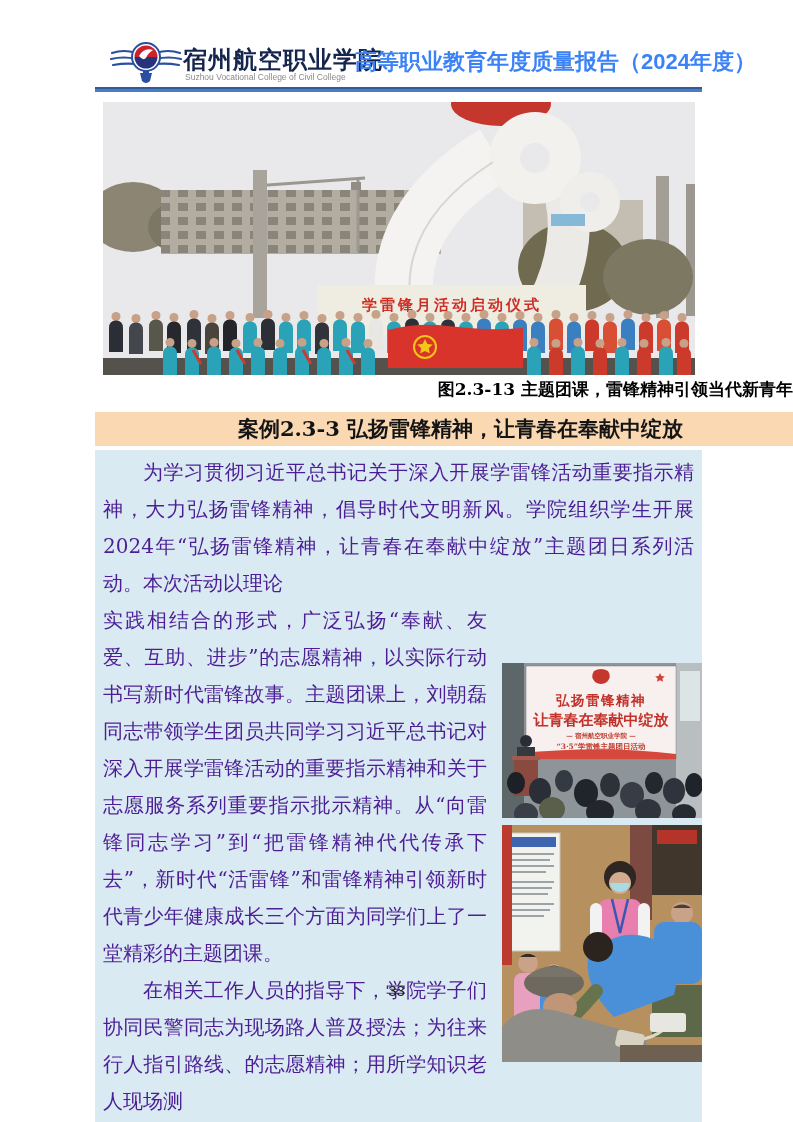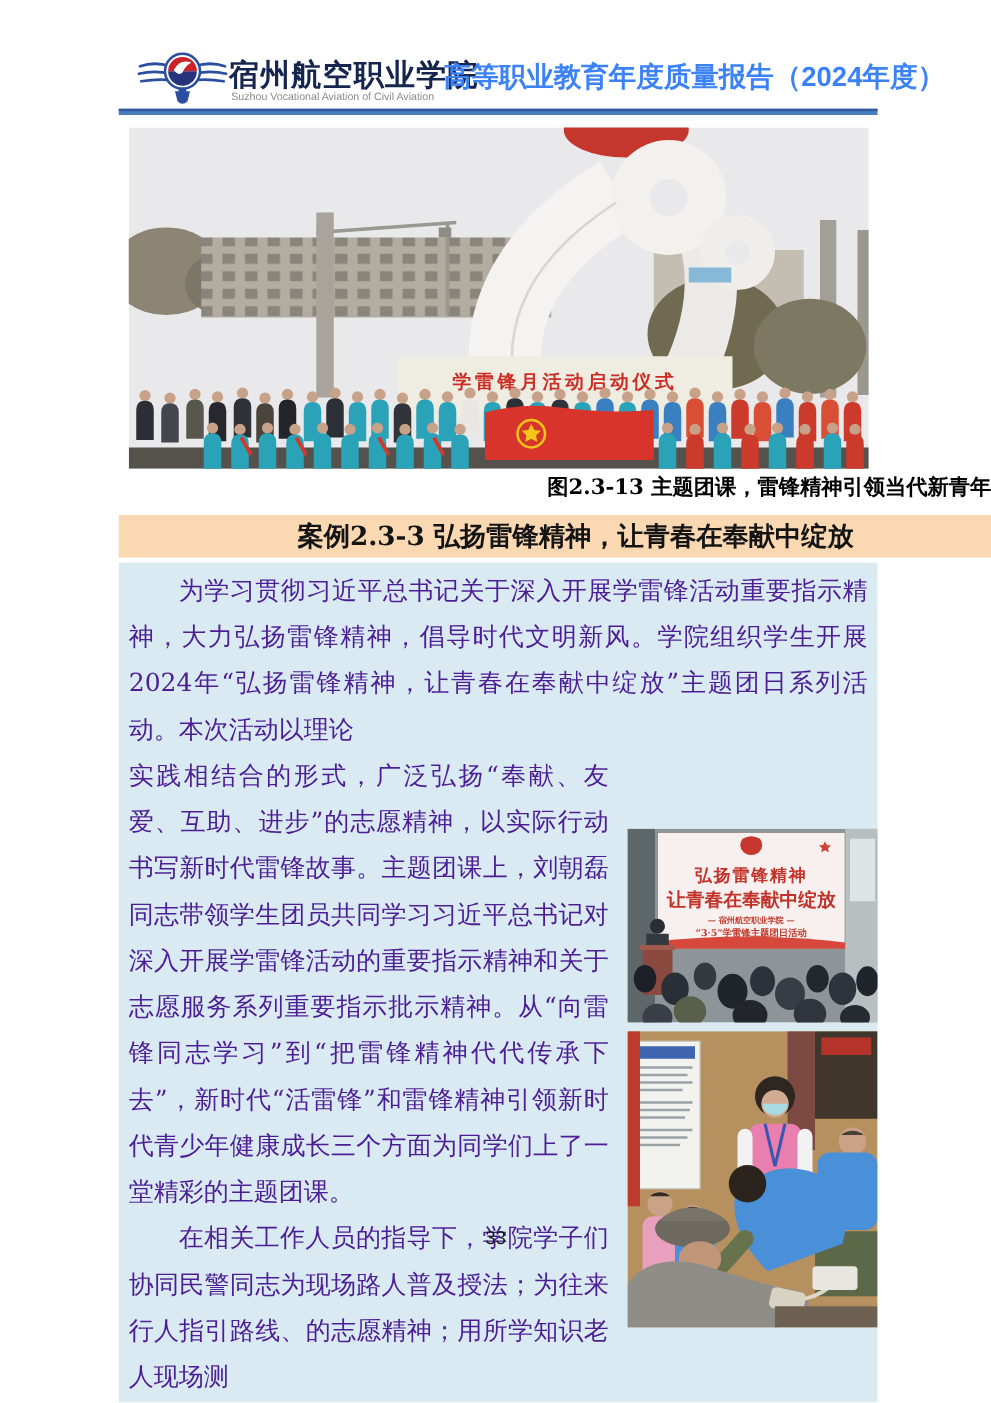--- a/index.html
+++ b/index.html
@@ -80,21 +80,21 @@
     </g>
 
     <circle cx="36" cy="20" r="14" fill="#ffffff" stroke="#2b4fa0" stroke-width="2"></circle>
     <path d="M36,8.5 a11.5,11.5 0 0 1 11.5,11.5 l-23,0 a11.5,11.5 0 0 1 11.5,-11.5 Z" fill="#cc2229"></path>
     <path d="M24.5,20 h23 a11.5,11.5 0 0 1 -23,0 Z" fill="#27337a"></path>
     <path d="M29,19 Q34,10 43,13 Q38,16 36,21 Q33,24 29,19 Z" fill="#ffffff"></path>
     <path d="M30,36 h12 l-2,8 q-4,4 -8,0 Z" fill="#2b4fa0"></path>
     <rect x="33" y="33" width="6" height="4" fill="#2b4fa0"></rect>
   </svg>
   <div class="college-name">宿州航空职业学院</div>
-  <div class="college-name-en">Suzhou Vocational Aviation of Civil Aviation</div>
+  <div class="college-name-en">Suzhou Vocational College of Civil College</div>
   <div class="report-title">高等职业教育年度质量报告（2024年度）</div>
   <div class="header-rule"></div>
 
   <svg class="main-photo" viewBox="0 0 592 273">
     <defs>
       <pattern id="win" width="18" height="14" patternUnits="userSpaceOnUse">
         <rect width="18" height="14" fill="#b3ada1"></rect>
         <rect x="3" y="3" width="10" height="8" fill="#8a857a"></rect>
       </pattern>
       <g id="psn">

